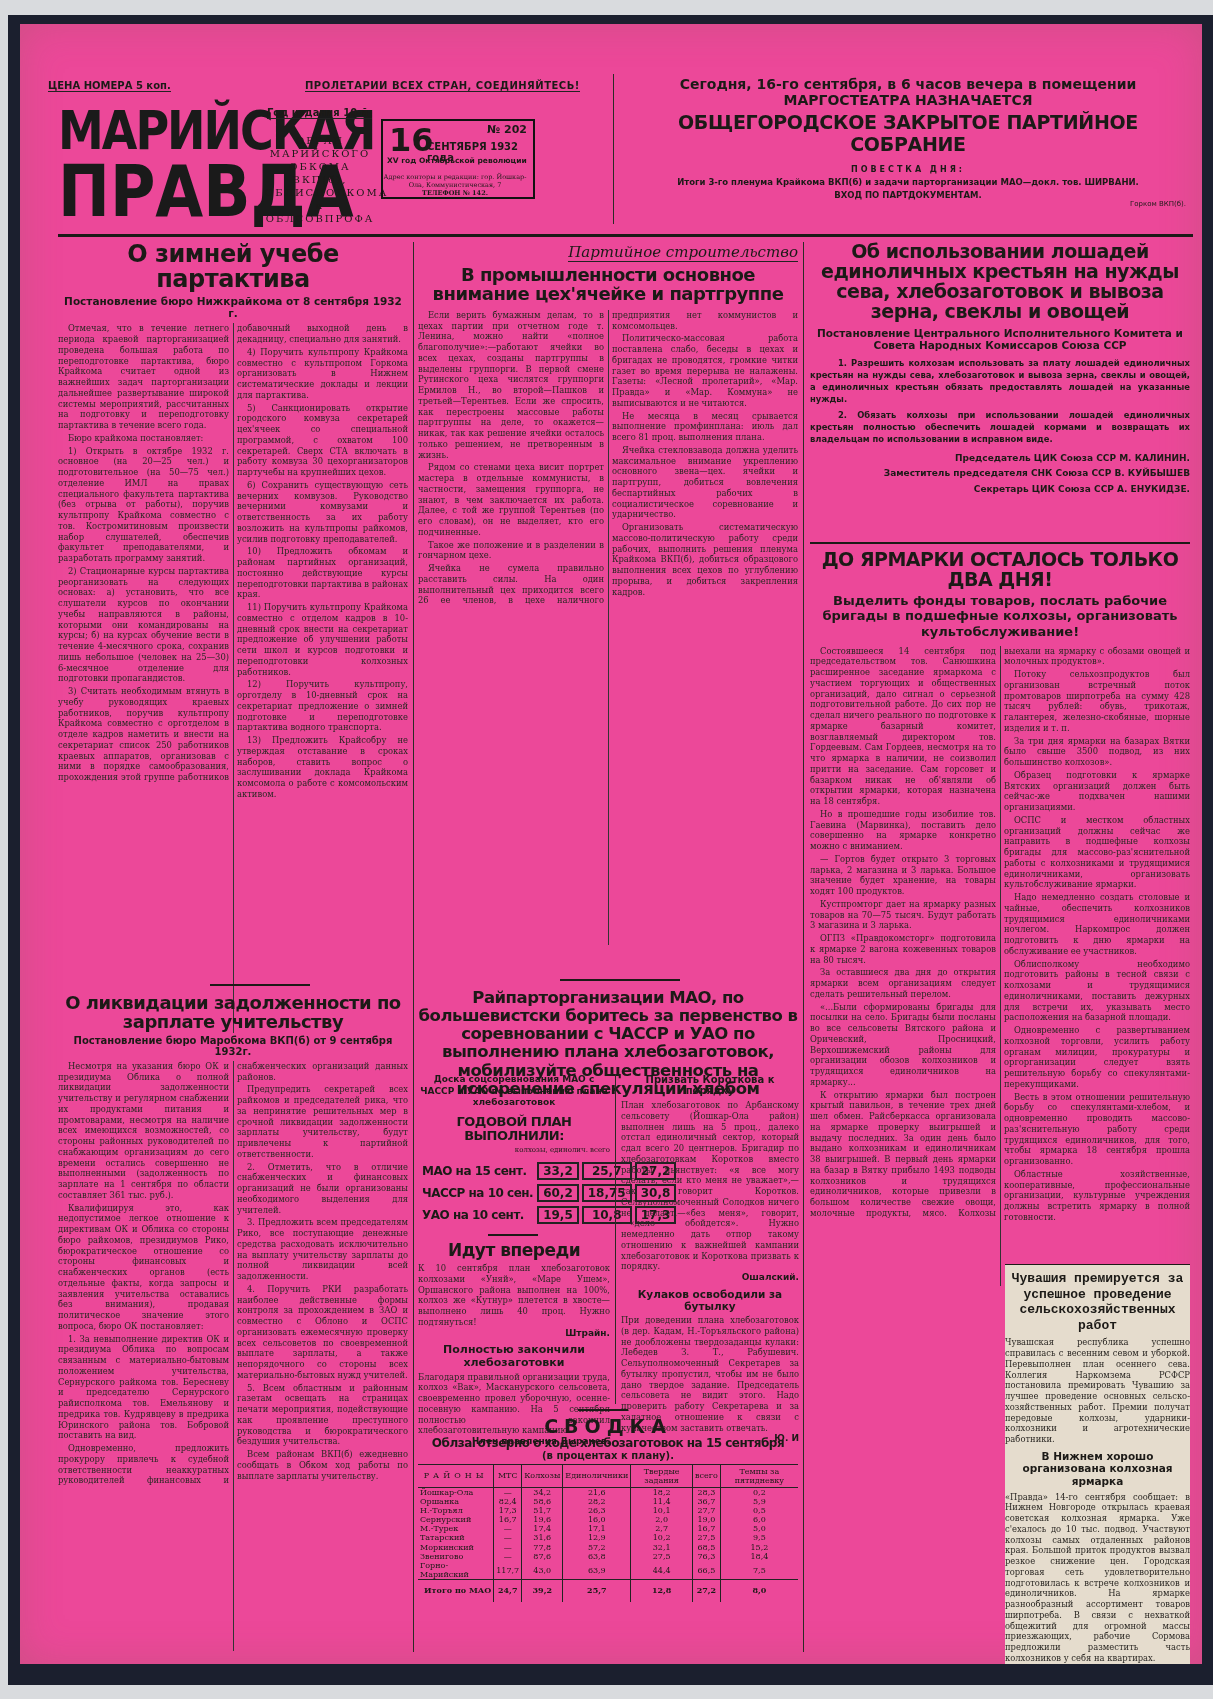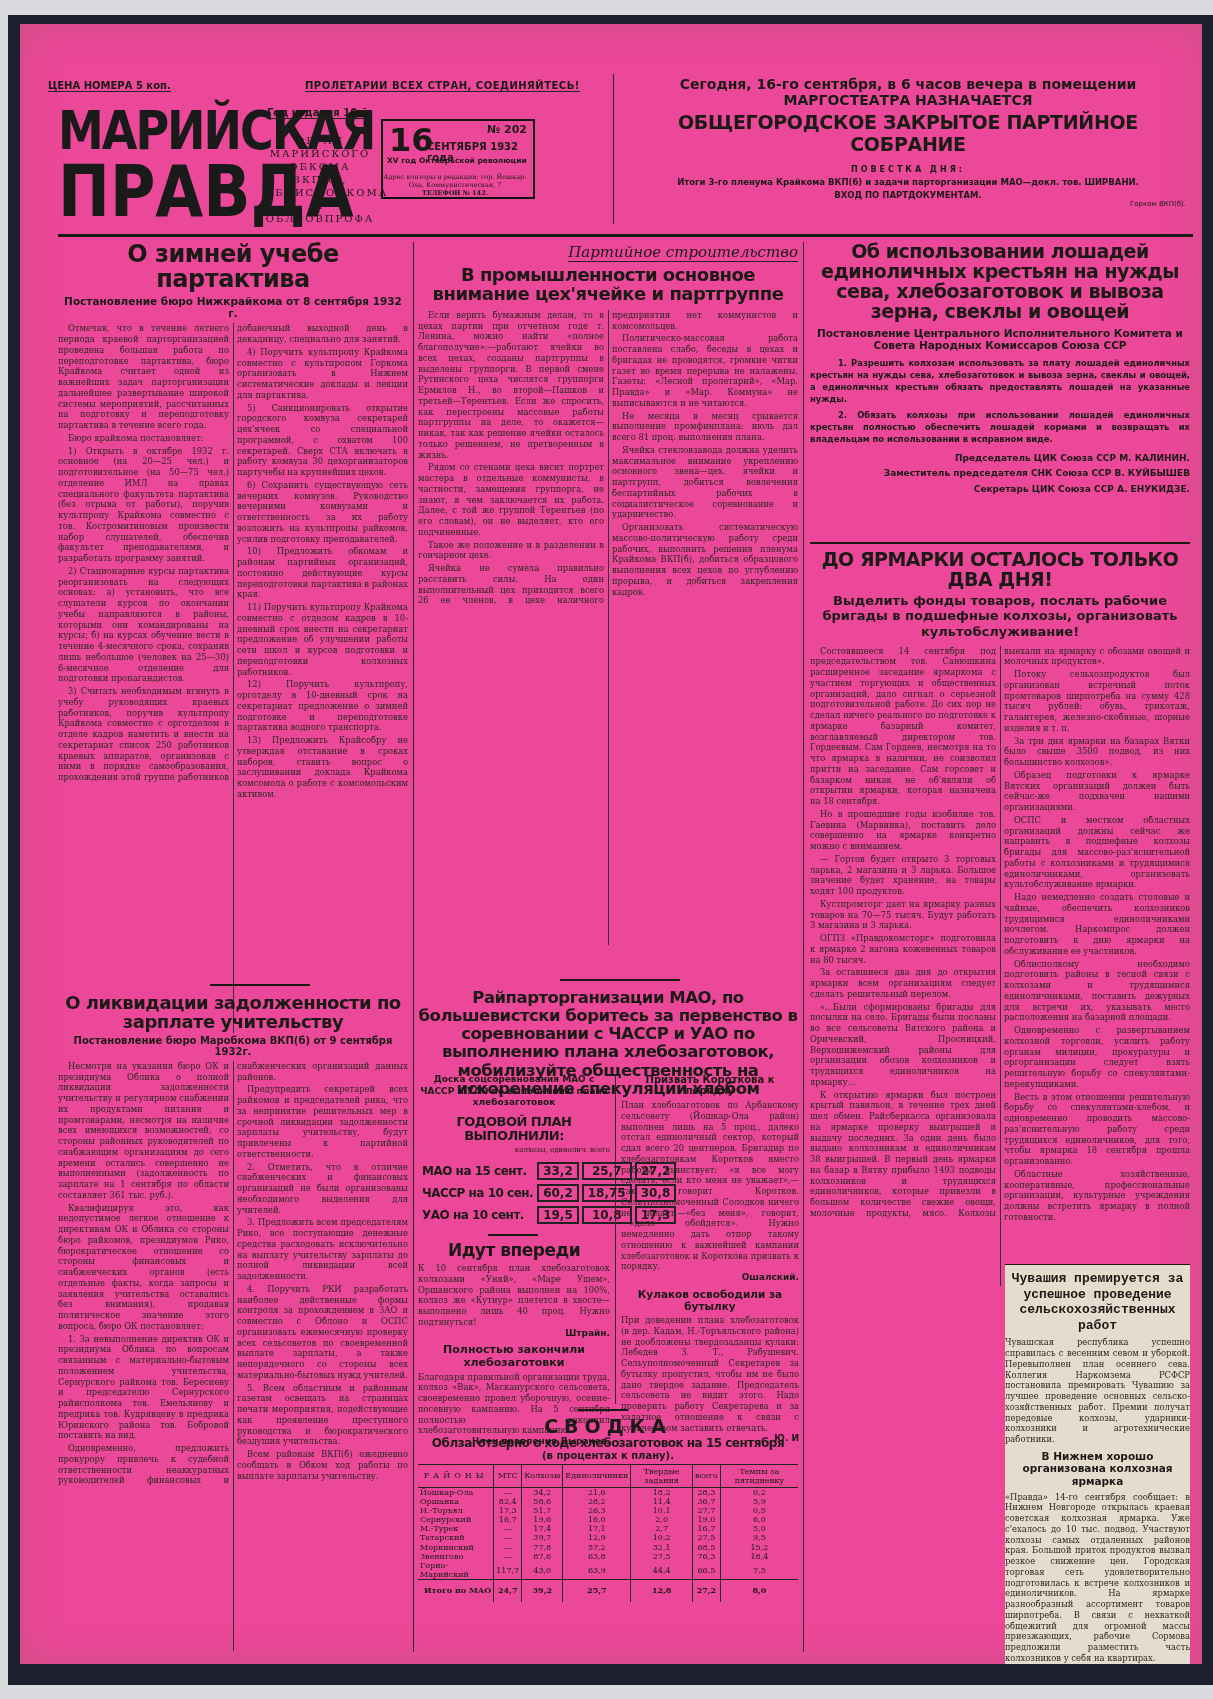--- a/index.html
+++ b/index.html
@@ -248,21 +248,21 @@
             <td>—</td>
             <td>17,4</td>
             <td>17,1</td>
             <td>2,7</td>
             <td>16,7</td>
             <td>5,0</td>
           </tr>
           <tr>
             <td>Татарский</td>
             <td>—</td>
-            <td>39,7</td>
+            <td>31,6</td>
             <td>12,9</td>
             <td>10,2</td>
             <td>27,5</td>
             <td>9,5</td>
           </tr>
           <tr>
             <td>Моркинский</td>
             <td>—</td>
             <td>77,8</td>
             <td>57,2</td>

